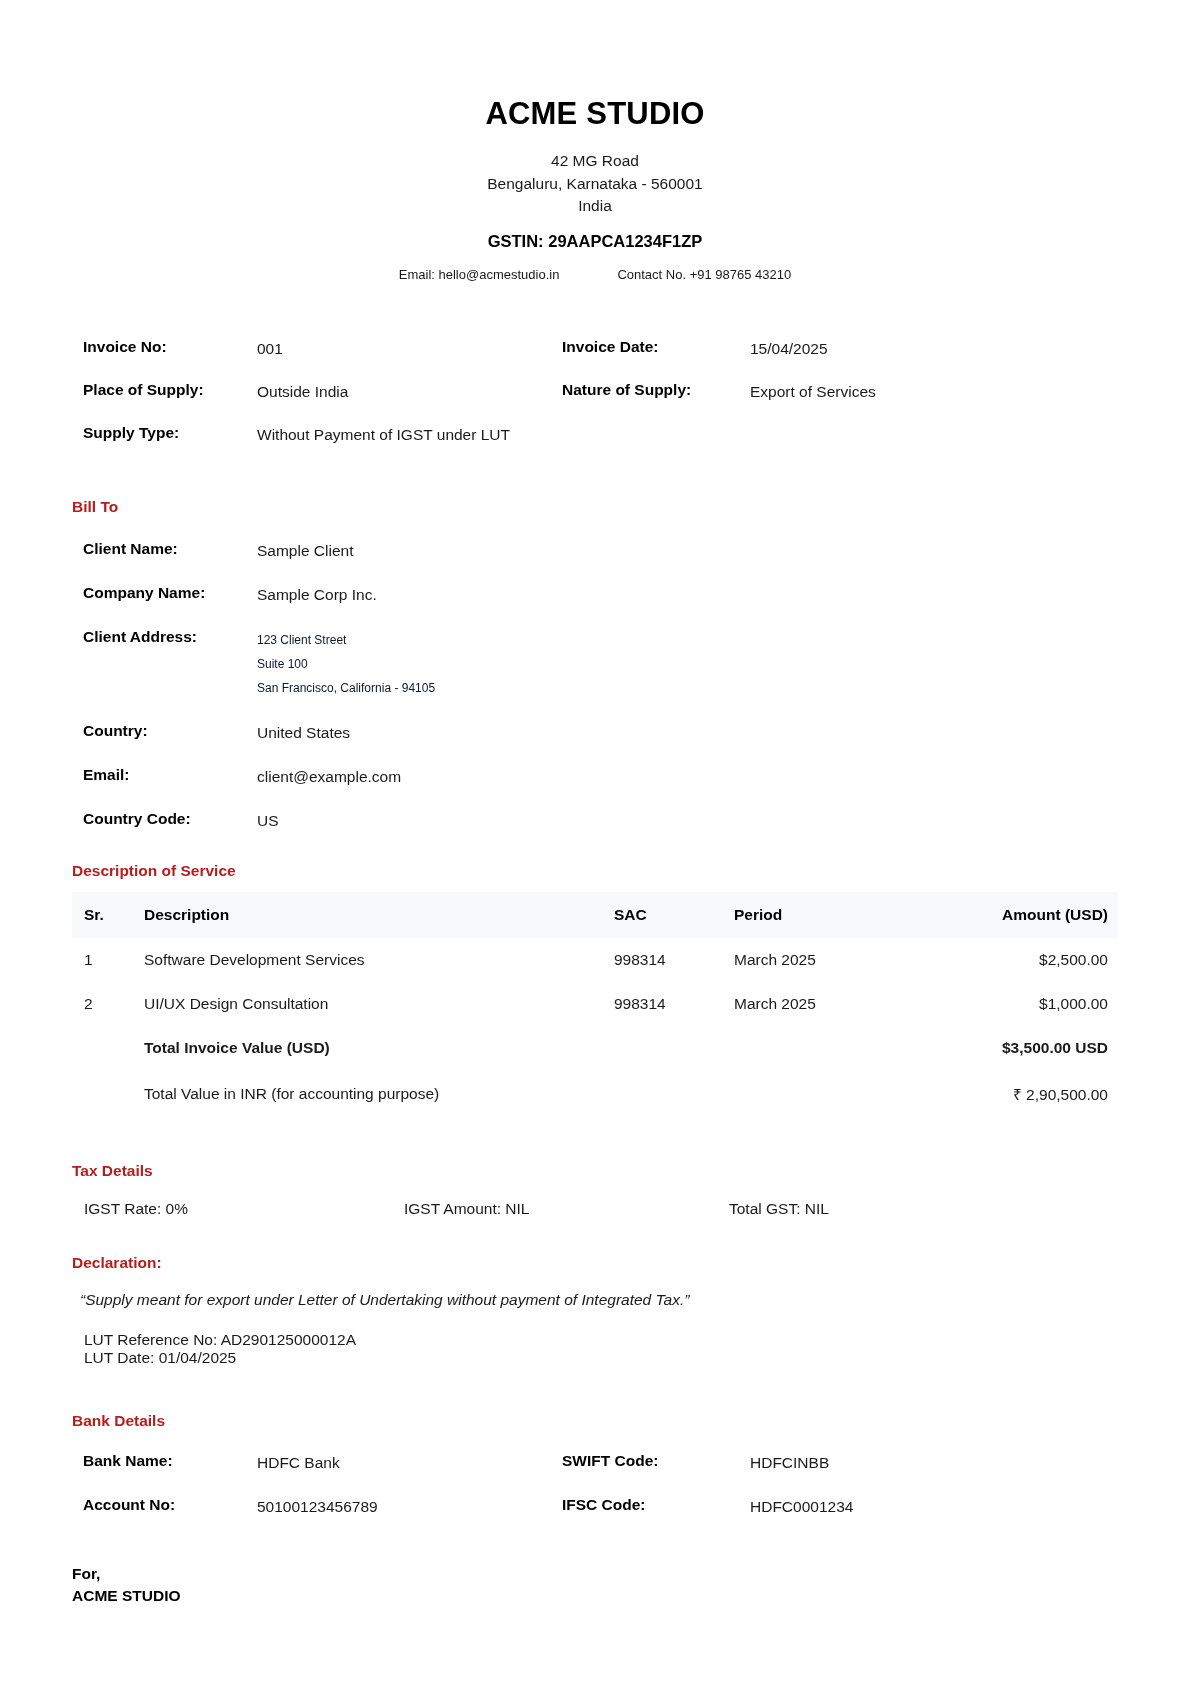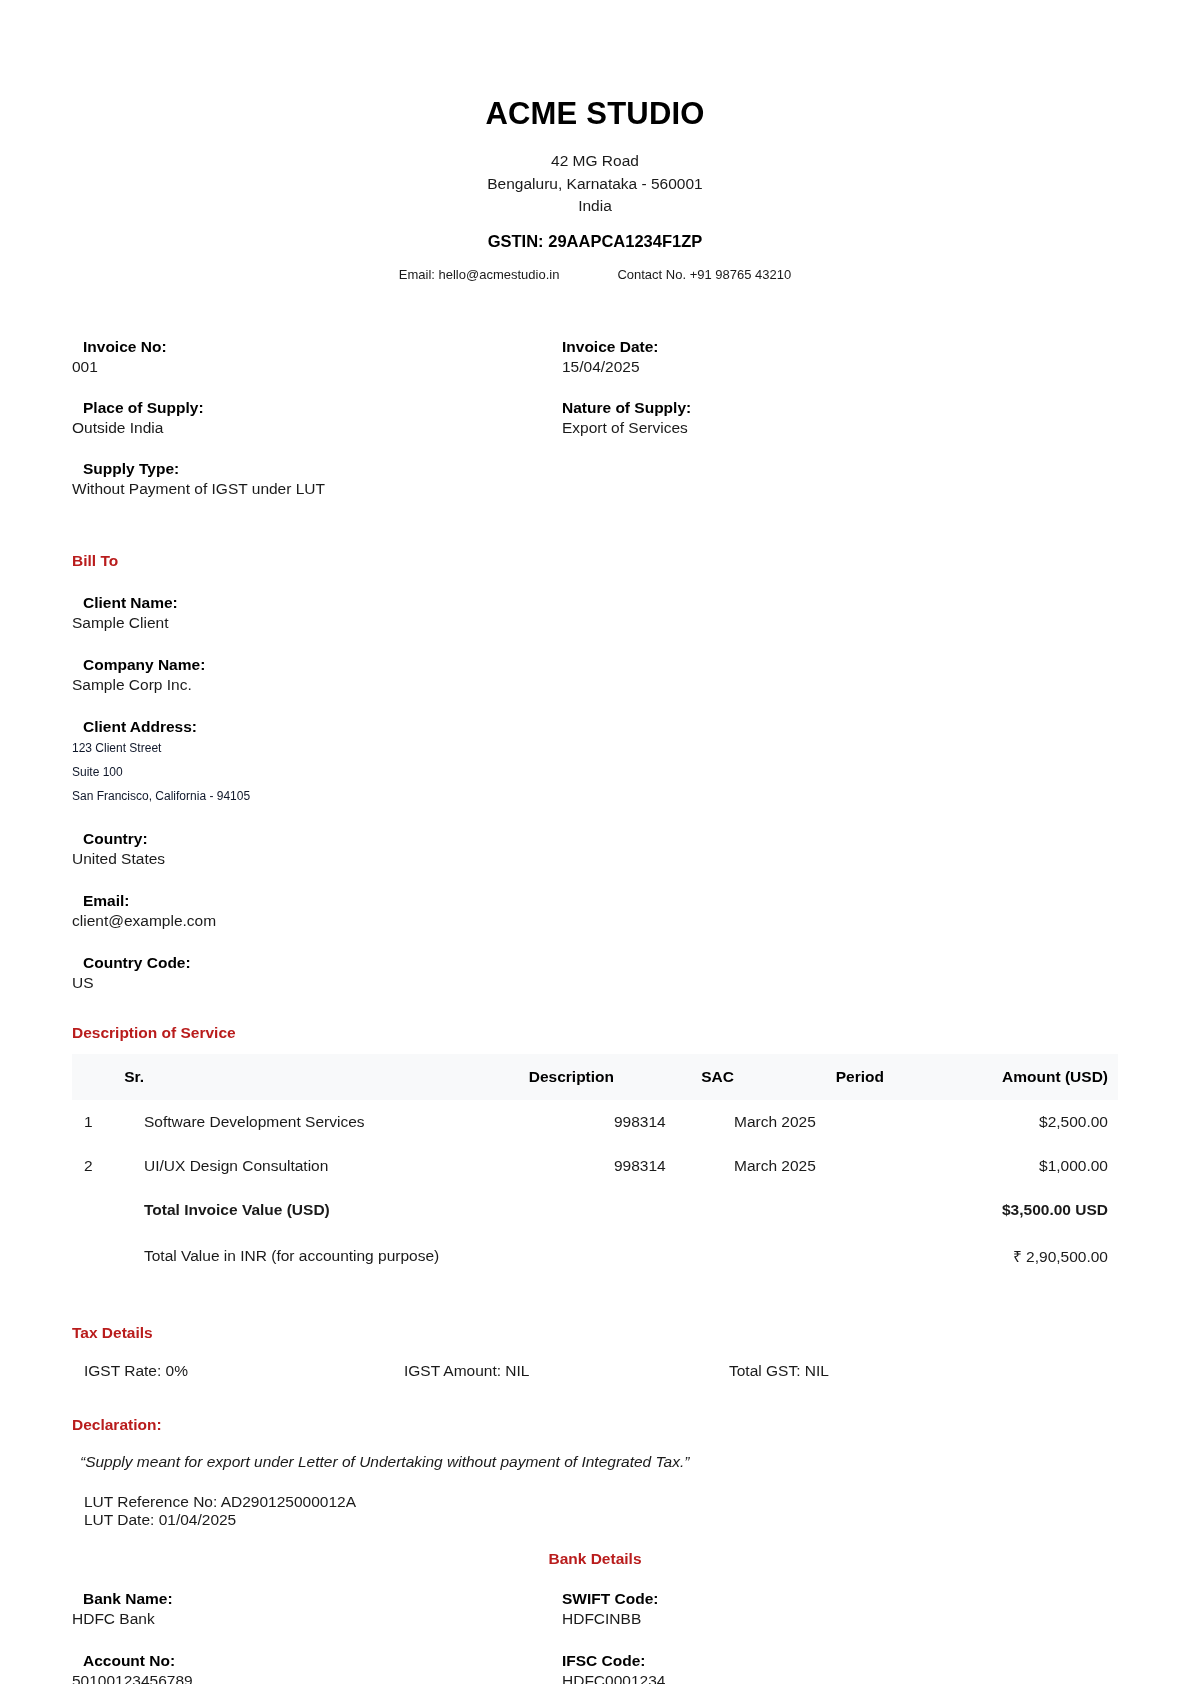--- a/index.html
+++ b/index.html
@@ -23,21 +23,21 @@
   .gstin { font-size:16.5px; font-weight:bold; margin-top:14px; color:#000; }
   .contact-row {
     margin-top:16px; font-size:13px; color:#1a1a1a;
     display:flex; justify-content:center; gap:58px;
   }
 
   
   .content { padding:0 72px 0 72px; }
   .field-grid { margin-top:56px; }
   .frow { display:flex; align-items:flex-start; margin-bottom:21px; }
-  .fcol { display:flex; align-items:flex-start;flex-direction:column; }
+  .fcol { display:flex; align-items:flex-start; }
   .fcol.left { width:490px; }
   .lbl {
     font-size:15.5px; font-weight:bold; color:#000;
     flex:0 0 auto;
   }
   .lbl.w1 { width:185px; padding-left:11px; }
   .lbl.w2 { width:188px; }
   .val { font-size:15.5px; color:#1a1a1a; line-height:22px; }
 
   
@@ -47,21 +47,21 @@
   .bill-to { margin-top:52px; margin-bottom:24px; }
   .bill-rows .frow { margin-bottom:22px; }
   .addr-multi { font-size:12px; line-height:24px; color:#0f172a; }
 
   
   .svc-head { margin-top:30px; margin-bottom:12px; }
   table.svc { width:100%; border-collapse:collapse; table-layout:fixed; }
   table.svc th {
     background:#f8f9fa;
     font-size:15.5px; font-weight:bold; color:#000;
-    padding:14px 0 14px 0; text-align:right;
+    padding:14px 0 14px 0; text-align:left;
     border:none;
   }
   table.svc td {
     font-size:15.5px; color:#1a1a1a;
     padding:13px 0 13px 0; text-align:left; border:none;
   }
   .c-sr    { width:72px; padding-left:12px !important; }
   .c-desc  { width:470px; }
   .c-sac   { width:120px; }
   .c-per   { width:150px; }
@@ -85,21 +85,21 @@
   .decl-head { margin-top:36px; margin-bottom:19px; }
   .decl-text {
     font-size:15.5px; font-style:italic; color:#1a1a1a;
     margin-bottom:22px;
     margin-left:8px;
   }
   .lut-row { display:flex; font-size:15.5px; color:#1a1a1a; padding-left:12px;flex-direction:column; }
   .lut-row > div:nth-child(1){ width:480px; }
 
   
-  .bank-head { margin-top:21px; margin-bottom:22px;text-align:center; }
+  .bank-head { margin-top:45px; margin-bottom:22px; }
   .bank-rows .frow { margin-bottom:22px; }
 
   
   .footer { margin-top:45px; }
   .footer div {
     font-size:15.5px; font-weight:bold; color:#000; line-height:22px;
   }
 </style>
 </head>
 <body>

